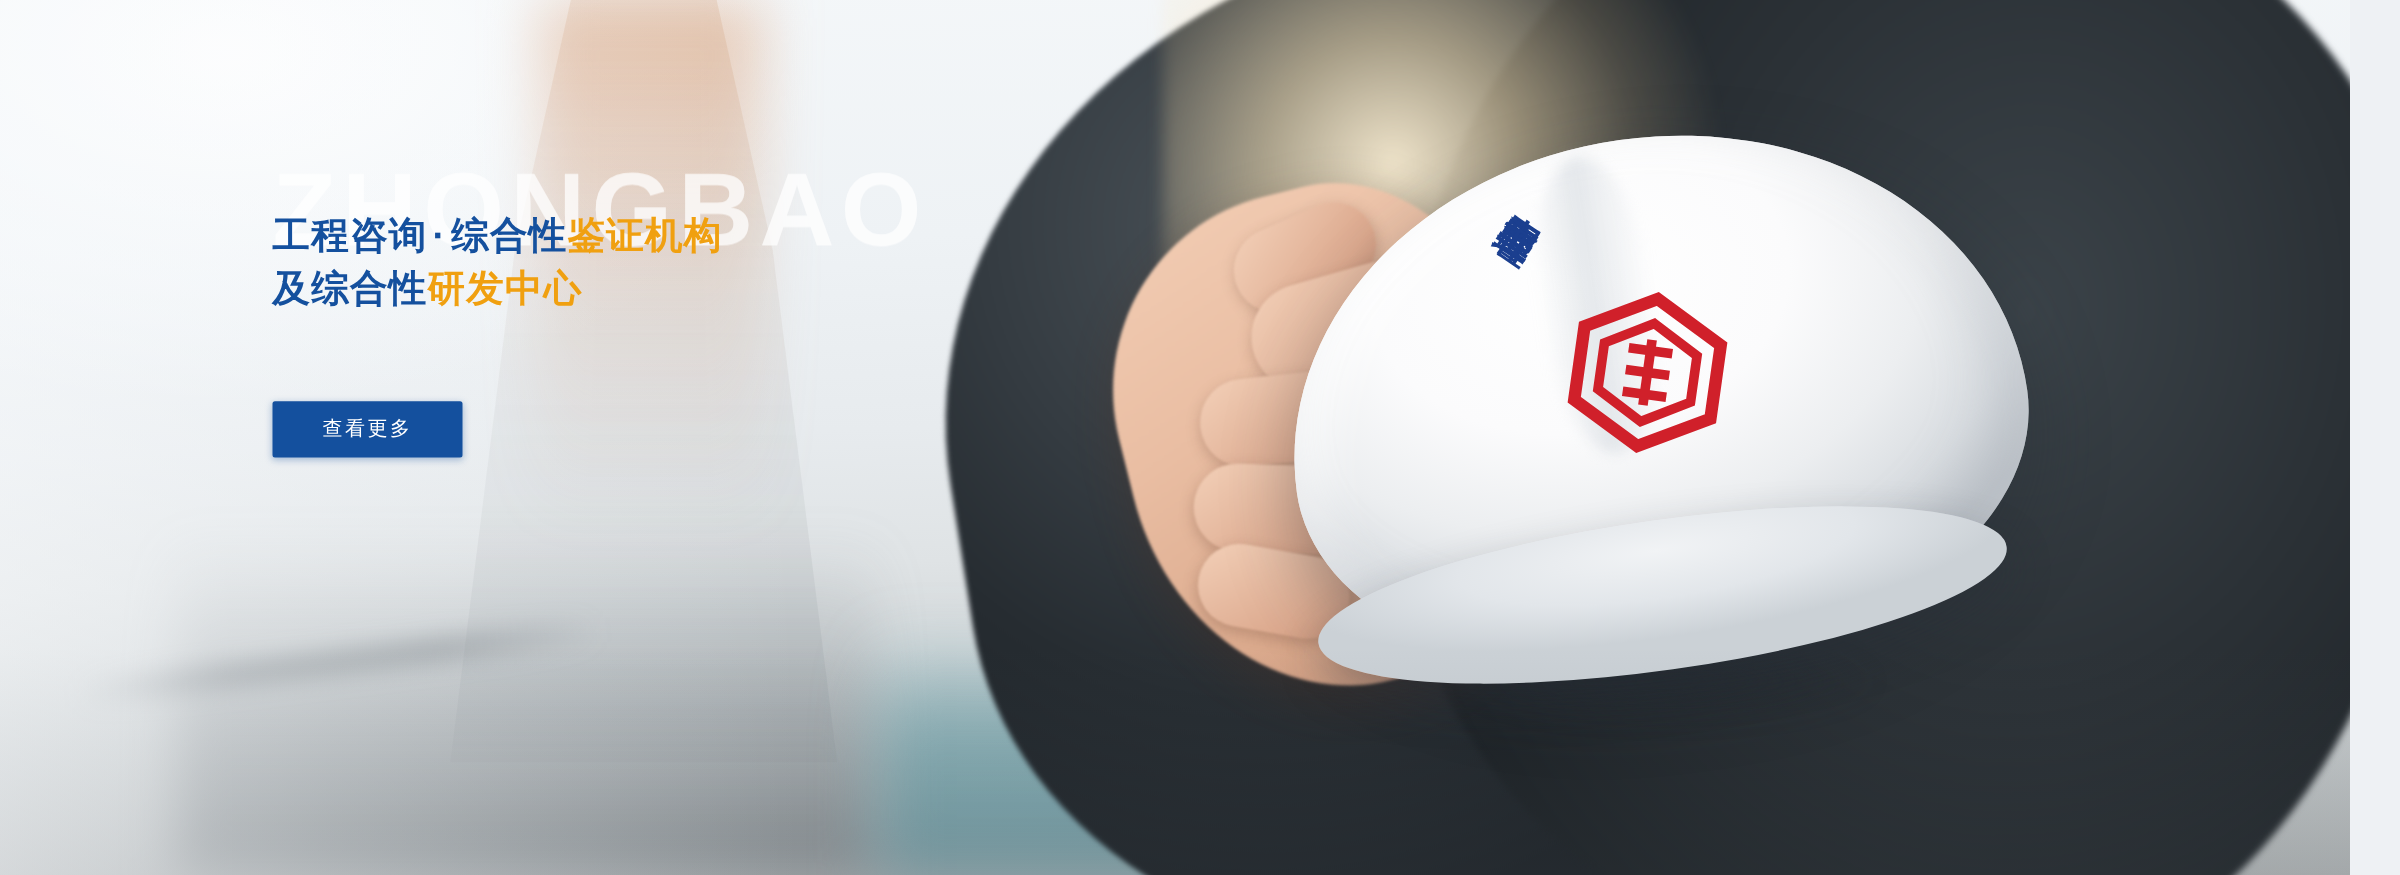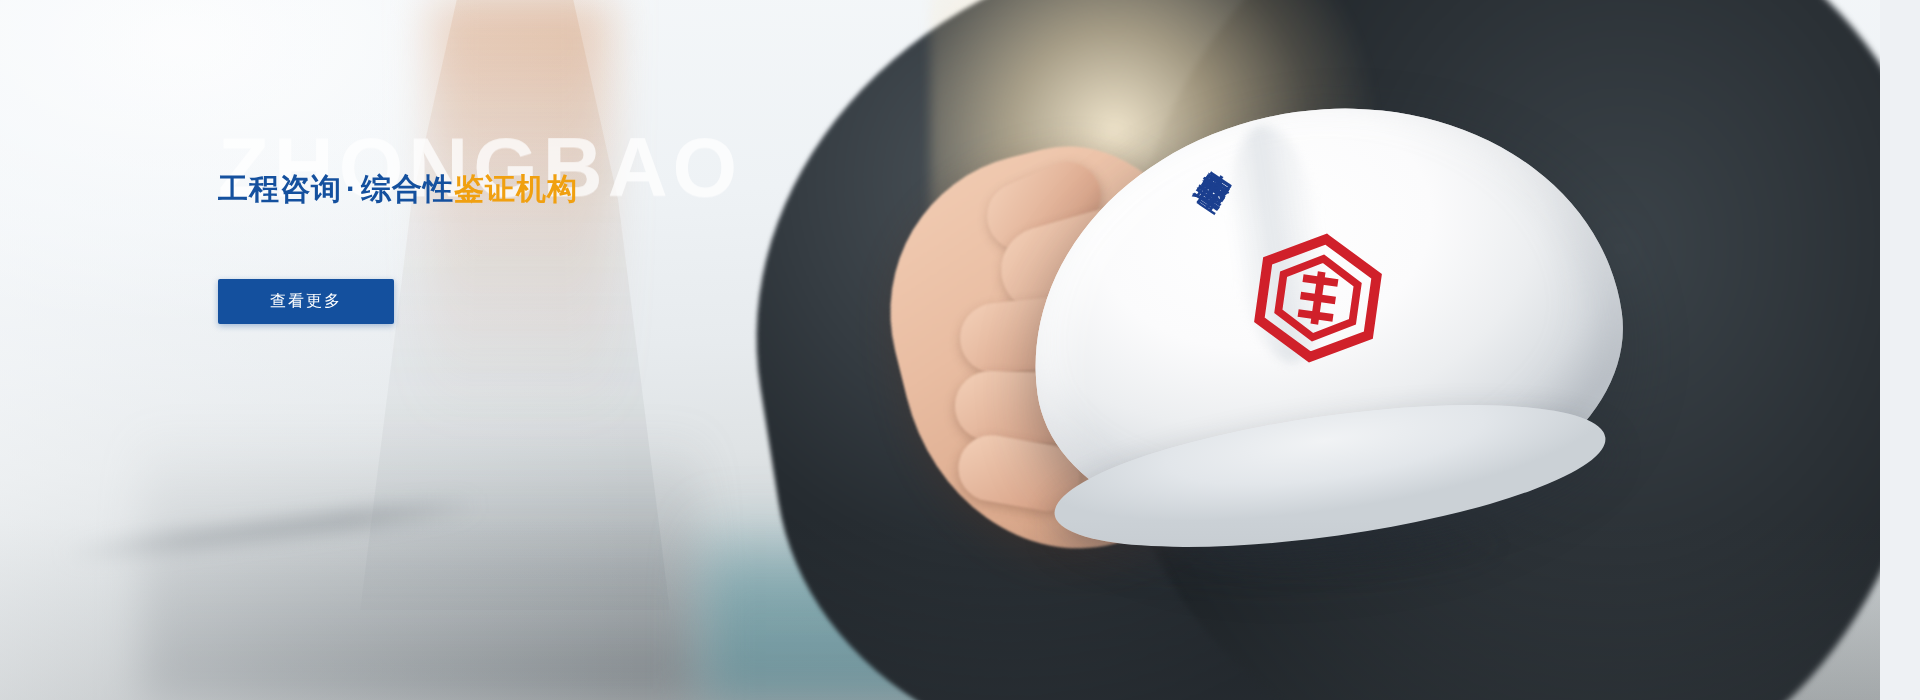--- a/index.html
+++ b/index.html
@@ -203,21 +203,21 @@
     max-width:600px;
   }
   .btn{
     position:relative;
     display:inline-block;
     margin-top:26px;
     background:#14509e;
     color:#ffffff;
     font-size:16px;
     letter-spacing:2px;
-    padding:12px 52px;
+    padding:12px 40px;
     border:none;
     border-radius:2px;
     cursor:pointer;
     font-family:inherit;
     box-shadow:0 2px 6px rgba(20,80,158,.35);
   }
 </style>
 </head>
 <body>
 
@@ -259,20 +259,23 @@
   <div class="bg-vign"></div>
 
   <div class="content">
 
     <div class="watermark">ZHONGBAO</div>
 
     <h1 class="headline">
       <div>
         <span>工程咨询</span><span class="dot">·</span><span>综合性</span><span class="hl-accent">鉴证机构</span>
       </div>
+      <div>
+        <span>及综合性</span><span class="hl-accent">研发中心</span>
+      </div>
     </h1>
 
     <div class="desc">
     </div>
 
     <button class="btn">查看更多</button>
   </div>
 </div>
 
 </body></html>

